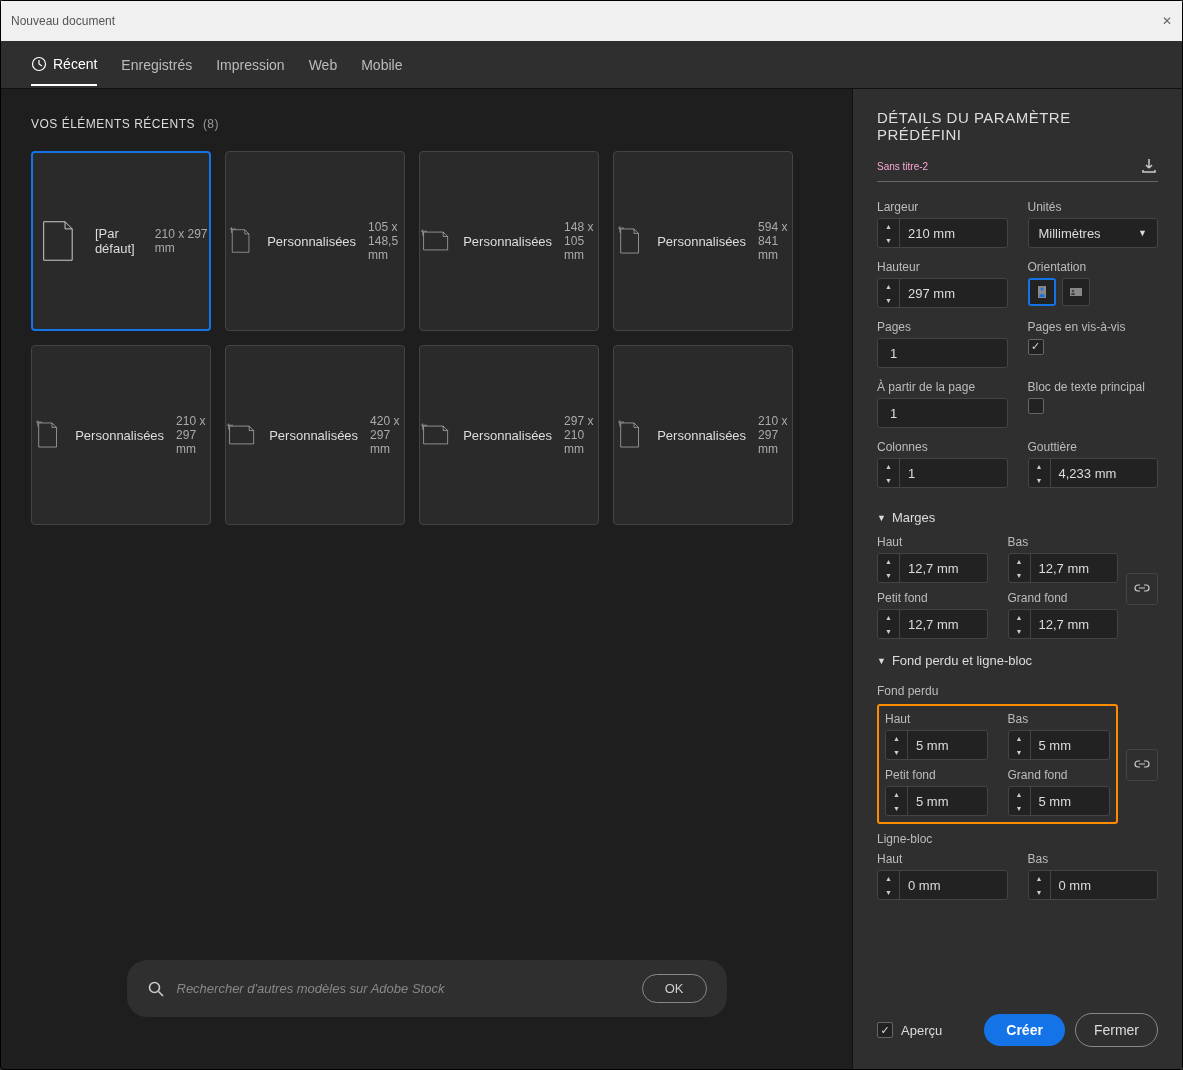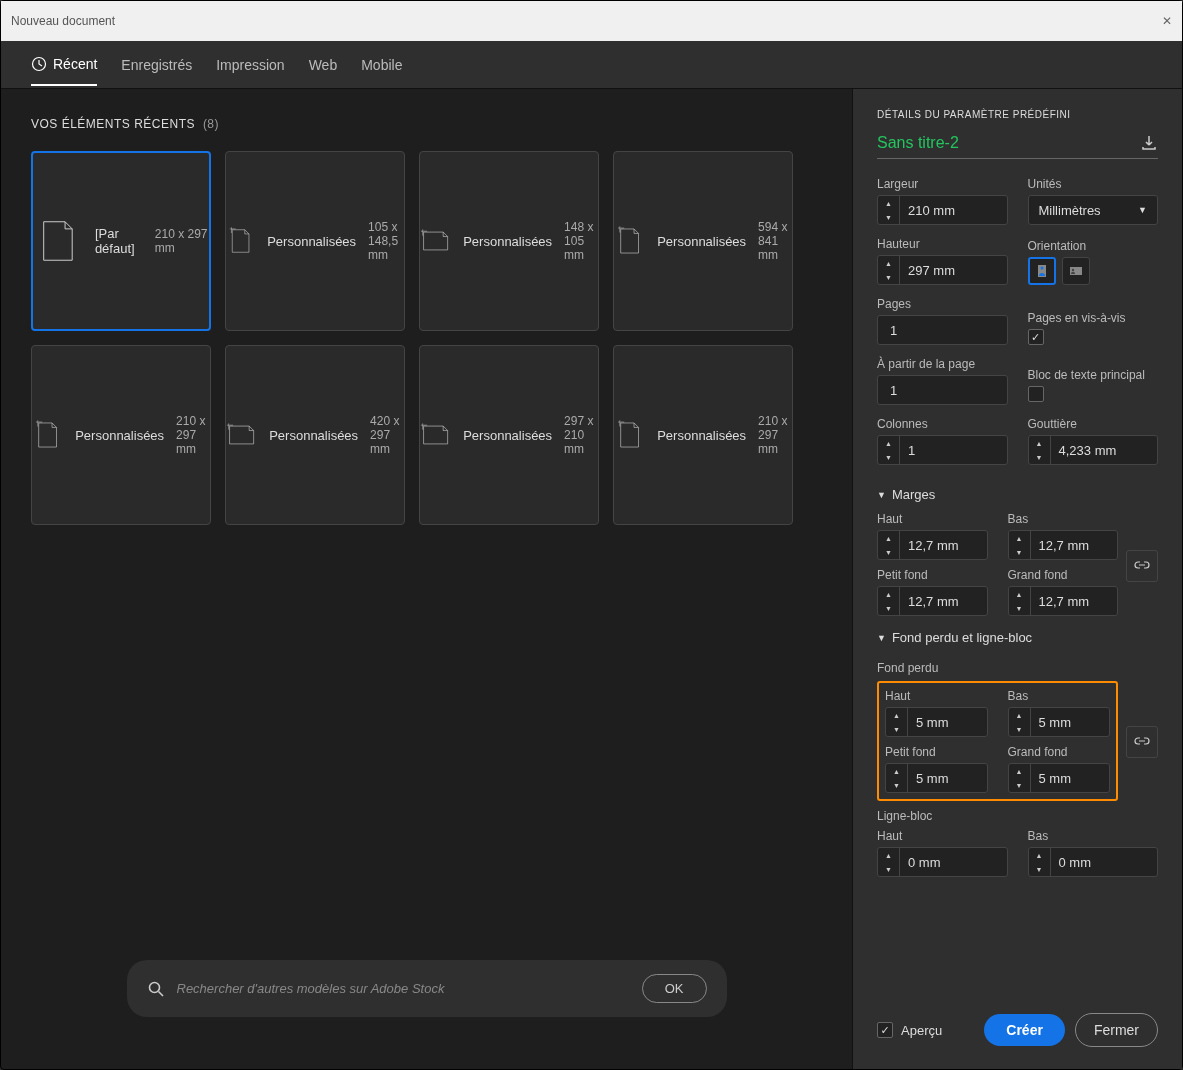--- a/index.html
+++ b/index.html
@@ -18,24 +18,24 @@
   .preset { width: 180px; height: 180px; border: 1px solid #444; border-radius: 4px; display: flex; flex-direction: row; align-items: center; justify-content: center; gap: 12px; cursor: pointer; background: #2a2a2a; }
   .preset.selected { border: 2px solid #1473e6; }
   .preset .label { color: #ddd; font-size: 13px; }
   .preset .dims { color: #aaa; font-size: 12px; }
   .preset svg { stroke: #ccc; }
   .search-row { margin-top: auto; display: flex; align-items: center; gap: 12px; background: #2f2f2f; padding: 14px 20px; border-radius: 20px; width: 600px; align-self: center; margin-bottom: 24px; }
   .search-row input { flex: 1; background: transparent; border: none; color: #999; font-size: 13px; outline: none; }
   .search-row input::placeholder { color: #888; font-style: italic; }
   .btn-ok { border: 1px solid #888; color: #ccc; background: transparent; border-radius: 18px; padding: 6px 22px; cursor: pointer; font-size: 13px; }
   .side { width: 330px; background: #2f2f2f; border-left: 1px solid #111; padding: 20px 24px 0 24px; display: flex; flex-direction: column; overflow-y: auto; }
-  .side-title { color: #ddd; font-size: 10px; letter-spacing: 0.5px; margin-bottom: 14px; }
+  .side-title { color: #ddd; font-size: 15px; letter-spacing: 0.5px; margin-bottom: 14px; }
   .doc-name-row { display: flex; align-items: center; border-bottom: 1px solid #666; padding-bottom: 6px; margin-bottom: 18px; }
-  .doc-name-row .name { color: #22c55e; font-size: 16px; flex: 1; }
-  .row { display: flex; gap: 20px; margin-bottom: 12px; align-items: flex-end; }
+  .doc-name-row .name { color: #f9a8d4; font-size: 10px; flex: 1; }
+  .row { display: flex; gap: 20px; margin-bottom: 12px; }
   .field { flex: 1; min-width: 0; }
   .field-wide { width: 105px; }
   .flabel { color: #bbb; font-size: 12px; margin-bottom: 4px; display: block; }
   .num-in { display: flex; align-items: stretch; background: #222; border: 1px solid #444; border-radius: 3px; height: 30px; }
   .stepper { display: flex; flex-direction: column; justify-content: center; border-right: 1px solid #444; width: 22px; }
   .stepper .ar { height: 14px; display: flex; align-items: center; justify-content: center; font-size: 7px; color: #ccc; cursor: pointer; }
   .num-in .val { flex: 1; display: flex; align-items: center; padding: 0 8px; color: #ddd; font-size: 13px; min-width: 0; overflow: hidden; }
   .select { background: #222; border: 1px solid #444; border-radius: 3px; height: 30px; display: flex; align-items: center; padding: 0 10px; color: #ddd; font-size: 13px; justify-content: space-between; cursor: pointer; }
   .orientation-btns { display: flex; gap: 6px; }
   .obtn { width: 28px; height: 28px; border: 1px solid #444; background: #222; border-radius: 3px; display: flex; align-items: center; justify-content: center; cursor: pointer; }

